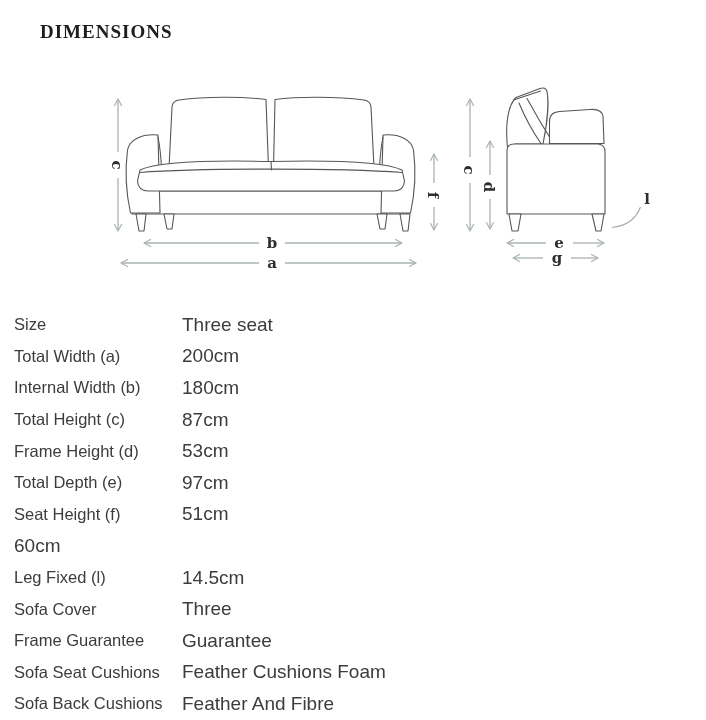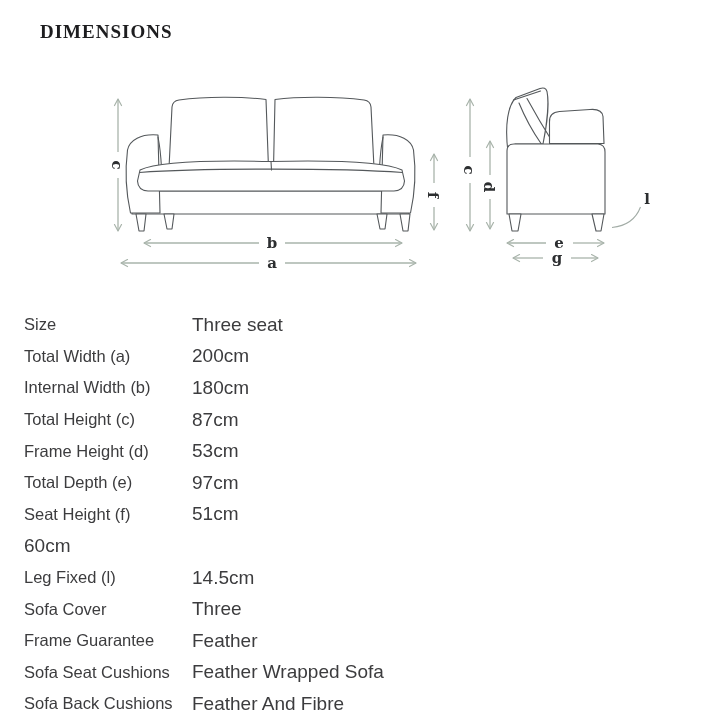--- a/index.html
+++ b/index.html
@@ -15,21 +15,21 @@
   .sofa-stroke{fill:none;stroke:#54585b;stroke-width:1.1;
     stroke-linecap:round;stroke-linejoin:round;}
   .sofa-fill{fill:#ffffff;stroke:#54585b;stroke-width:1.1;
     stroke-linecap:round;stroke-linejoin:round;}
   .dim-line{fill:none;stroke:#a9b4ab;stroke-width:1.3;}
   .pointer-line{fill:none;stroke:#a2aca6;stroke-width:1.1;}
   .dim-letter{font-family:"DejaVu Serif","Liberation Serif",serif;
     font-weight:700;font-size:15px;fill:#2c2e30;}
 
   .spec-table{position:absolute;left:14px;top:309px;width:676px;}
-  .spec-row{display:flex;align-items:center;height:31.6px;margin-left:10px;}
+  .spec-row{display:flex;align-items:center;height:31.6px;}
   .spec-label{width:168px;flex:0 0 168px;font-size:16.5px;color:#3c3c3e;}
   .spec-value{font-size:19px;color:#3c3c3e;}
 </style>
 </head>
 <body>
 
 <h1 class="page-title">DIMENSIONS</h1>
 
 <svg class="diagram" viewBox="0 0 706 300" xmlns="http://www.w3.org/2000/svg">
   <defs>
@@ -160,23 +160,23 @@
   <div class="spec-row">
     <div class="spec-label">Leg Fixed (l)</div>
     <div class="spec-value">14.5cm</div>
   </div>
   <div class="spec-row">
     <div class="spec-label">Sofa Cover</div>
     <div class="spec-value">Three</div>
   </div>
   <div class="spec-row">
     <div class="spec-label">Frame Guarantee</div>
-    <div class="spec-value">Feather</div>
+    <div class="spec-value">Guarantee</div>
   </div>
   <div class="spec-row">
     <div class="spec-label">Sofa Seat Cushions</div>
-    <div class="spec-value">Feather Wrapped Sofa</div>
+    <div class="spec-value">Feather Cushions Foam</div>
   </div>
   <div class="spec-row">
     <div class="spec-label">Sofa Back Cushions</div>
     <div class="spec-value">Feather And Fibre</div>
   </div>
 </div>
 
 </body></html>

